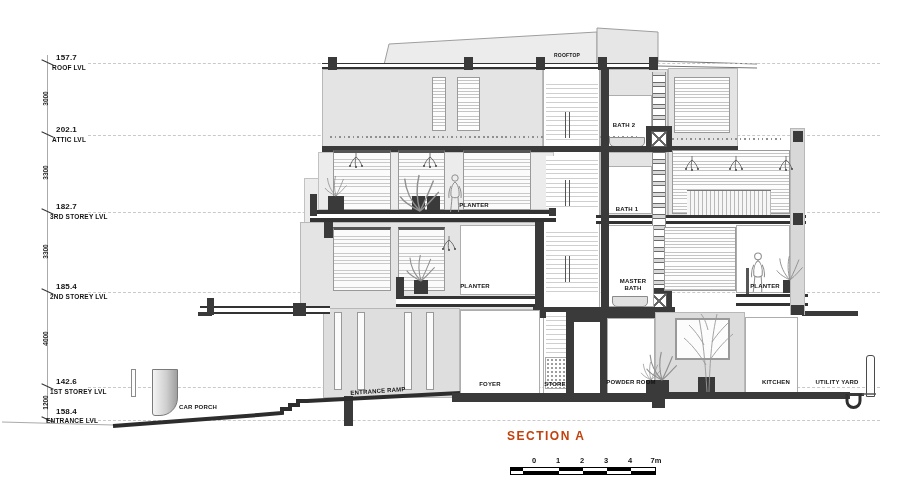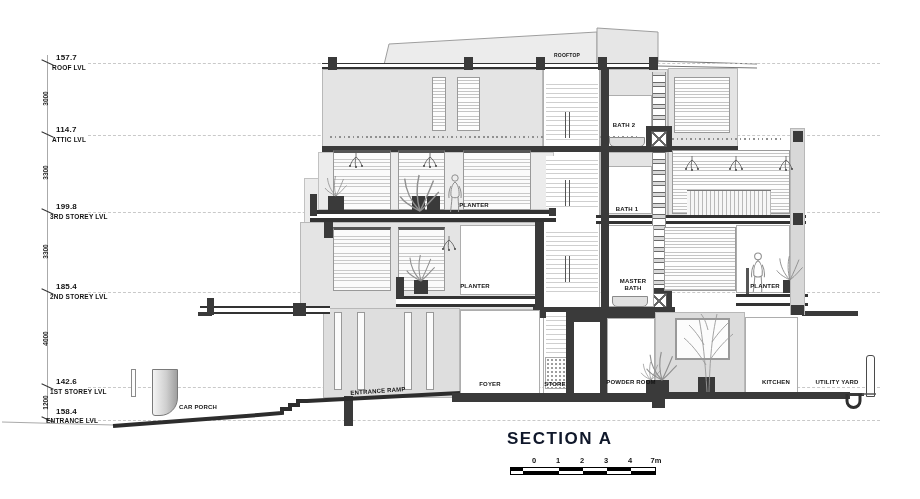--- a/index.html
+++ b/index.html
@@ -44,21 +44,21 @@
   .cyl{background:linear-gradient(90deg,#f4f4f4,#cfcfcf 55%,#9f9f9f);border:1px solid #7a7a7a;
        border-radius:0 0 18px 3px;box-sizing:border-box;}
   .post{background:#fdfdfd;border:1px solid #8a8a8a;box-sizing:border-box;}
   .uwall{background:#fdfdfd;border:1.5px solid #4a4a4a;border-radius:3px 3px 0 0;box-sizing:border-box;}
   .pick{background:#555;}
   
   .lbl{font-weight:bold;font-size:6px;color:#141414;letter-spacing:.2px;white-space:nowrap;
        transform:translateX(-50%);z-index:6;}
   .lbl-sm{font-size:5px;}
   .lbl-wrap{white-space:normal;width:30px;text-align:center;line-height:1.2;}
-  .title{font-weight:800;font-size:17px;letter-spacing:1.5px;color:#0f172a;}
+  .title{font-weight:800;font-size:12px;letter-spacing:1.5px;color:#c2410c;}
   
   .sbn{position:absolute;top:0;transform:translateX(-50%);font-weight:bold;font-size:7.5px;color:#111;}
   .sbbar{position:absolute;left:4px;top:11px;width:144px;height:6px;border:1px solid #000;}
   .sb-r1{height:3px;background:linear-gradient(90deg,#000 0 12px,#fff 12px 24px,#fff 24px 48px,#000 48px 72px,#fff 72px 96px,#000 96px 120px,#fff 120px 144px);}
   .sb-r2{height:3px;background:linear-gradient(90deg,#fff 0 12px,#000 12px 24px,#000 24px 48px,#fff 48px 72px,#000 72px 96px,#fff 96px 120px,#000 120px 144px);}
   svg{position:absolute;left:0;top:0;}
 </style>
 </head>
 <body>
 
@@ -81,23 +81,23 @@
   <div class="abs vline" style="left:47px;top:55px;height:368px;"></div>
   <div class="abs tick" style="left:41px;top:62px;"></div>
   <div class="abs tick" style="left:41px;top:134px;"></div>
   <div class="abs tick" style="left:41px;top:211px;"></div>
   <div class="abs tick" style="left:41px;top:291px;"></div>
   <div class="abs tick" style="left:41px;top:386px;"></div>
   <div class="abs tick" style="left:41px;top:419px;"></div>
 
   <div class="abs elev" style="left:56px;top:53px;">157.7</div>
   <div class="abs lname" style="left:52px;top:64px;">ROOF LVL</div>
-  <div class="abs elev" style="left:56px;top:125px;">114.7</div>
+  <div class="abs elev" style="left:56px;top:125px;">202.1</div>
   <div class="abs lname" style="left:52px;top:136px;">ATTIC LVL</div>
-  <div class="abs elev" style="left:56px;top:202px;">199.8</div>
+  <div class="abs elev" style="left:56px;top:202px;">182.7</div>
   <div class="abs lname" style="left:50px;top:213px;">3RD STOREY LVL</div>
   <div class="abs elev" style="left:56px;top:282px;">185.4</div>
   <div class="abs lname" style="left:50px;top:293px;">2ND STOREY LVL</div>
   <div class="abs elev" style="left:56px;top:377px;">142.6</div>
   <div class="abs lname" style="left:50px;top:388px;">1ST STOREY LVL</div>
   <div class="abs elev" style="left:56px;top:407px;">158.4</div>
   <div class="abs lname" style="left:46px;top:417px;">ENTRANCE LVL</div>
 
   <div class="abs dim" style="left:31px;top:95px;">3000</div>
   <div class="abs dim" style="left:31px;top:169px;">3300</div>

